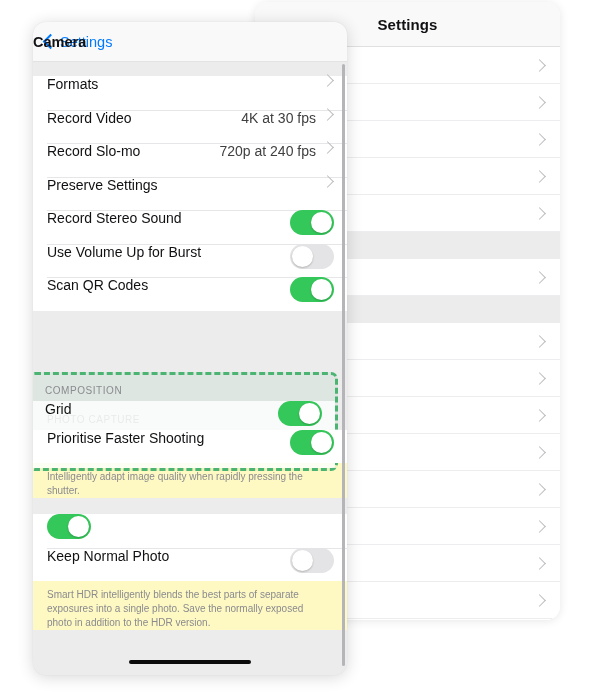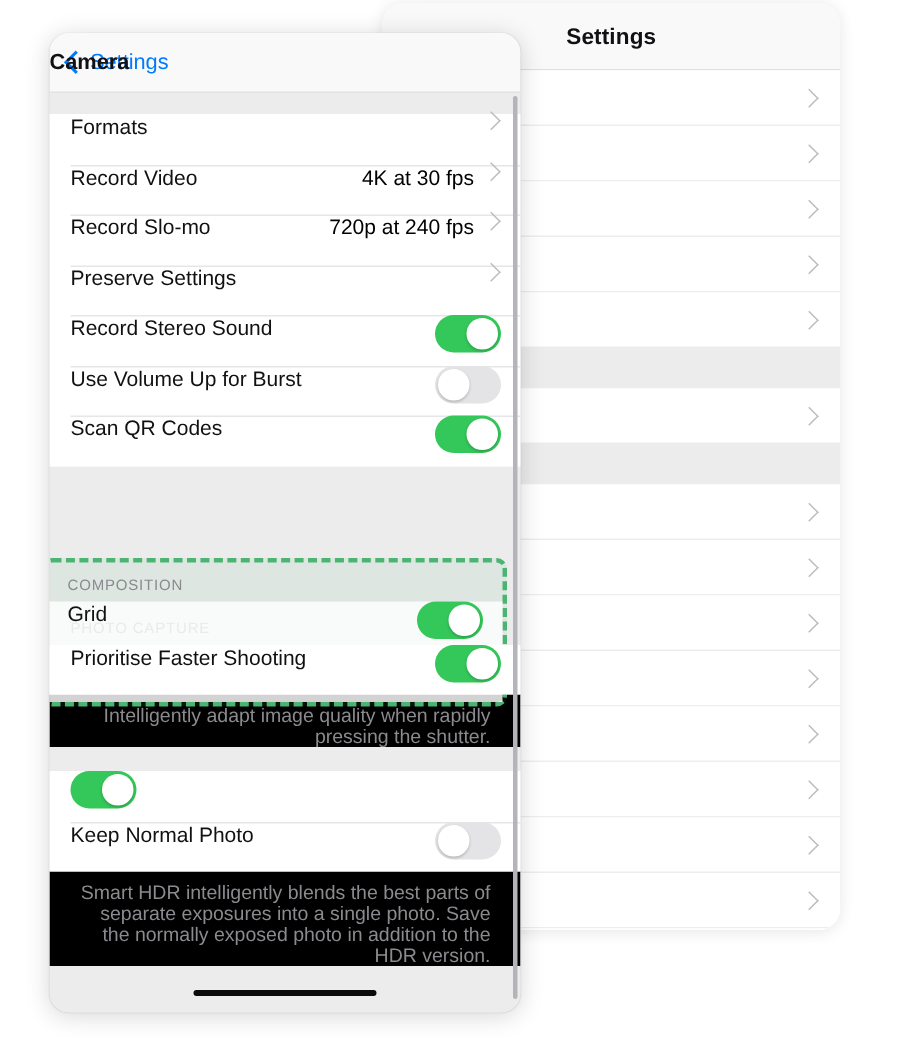--- a/index.html
+++ b/index.html
@@ -156,21 +156,21 @@
     background: #e6e6e9;
   }
   .row-label {
     font-size: 14px;
     color: #111114;
     flex: 1;
     white-space: nowrap;
   }
   .row-value {
     font-size: 14px;
-    color: #000000;
+    color: #404040;
     margin-right: 7px;
     white-space: nowrap;
   }
 
   
   .toggle {
     width: 44px;
     height: 25px;
     border-radius: 13px;
     position: relative;
@@ -195,26 +195,25 @@
     font-size: 10px;
     color: #8a8a8f;
     letter-spacing: 0.55px;
     padding: 0 0 5px 14px;
     display: flex;
     align-items: flex-end;
     height: 100%;
     box-sizing: border-box;
   }
   .footer-note {
-    font-size: 13px;
+    font-size: 10px;
     line-height: 14px;
     color: #8a8a8f;
     padding: 7px 20px 0 14px;
-    background: #000000;
-    text-align: right;
+    background: #fef9c3;
   }
 
   
   .highlight-box {
     position: absolute;
     left: -5px;
     top: 310px;
     width: 310px;
     border: 3px dashed #4cb472;
     border-radius: 7px;

